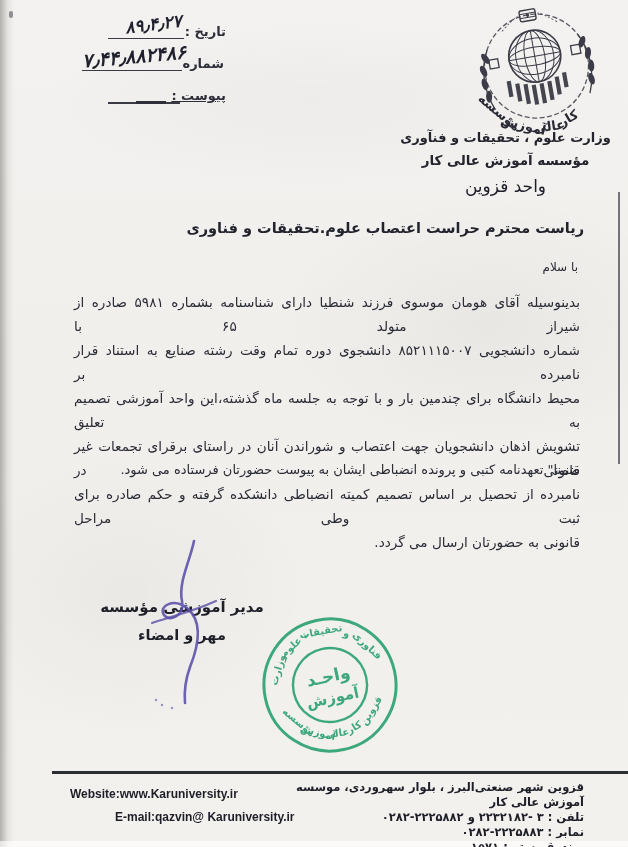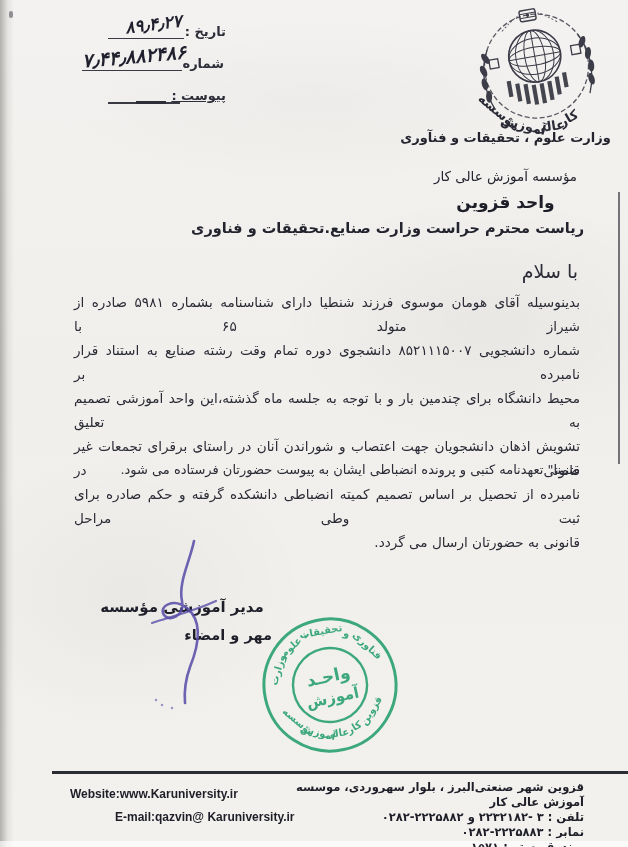--- a/index.html
+++ b/index.html
@@ -24,35 +24,35 @@
   .meta .label{position:absolute;font-size:13px;font-weight:bold;color:#2e2e3a;}
   .meta .rule{position:absolute;border-bottom:1.6px solid #3a3a44;}
   .hand{position:absolute;font-style:italic;font-weight:bold;color:#20202e;letter-spacing:1px;direction:rtl;}
 
   
   .logo{position:absolute;left:455px;top:4px;width:165px;height:150px;}
 
   
   .org-header{position:absolute;left:388px;top:130px;width:235px;text-align:center;direction:rtl;}
   .org-header .l1{font-size:13px;font-weight:bold;color:#24242e;}
-  .org-header .l2{font-size:13.5px;font-weight:normal;margin-top:23px;color:#24242e;}
-  .org-header .l3{font-size:17px;font-weight:bold;margin-top:8px;color:#1d1d28;}
+  .org-header .l2{font-size:13.5px;font-weight:bold;margin-top:7px;color:#24242e;}
+  .org-header .l3{font-size:17px;font-weight:normal;margin-top:8px;color:#1d1d28;}
 
   
   .recipient{position:absolute;right:44px;top:220px;font-size:14.5px;font-weight:bold;direction:rtl;color:#23232e;}
-  .salutation{position:absolute;right:50px;top:260px;font-size:19px;direction:rtl;color:#2b2b36;}
+  .salutation{position:absolute;right:50px;top:260px;font-size:12px;direction:rtl;color:#2b2b36;}
   .body-lines{position:absolute;right:48px;top:290px;width:506px;direction:rtl;font-size:13.6px;color:#2b2b36;}
   .body-lines .bl{line-height:24px;text-align:justify;text-align-last:justify;white-space:normal;}
   .body-lines .bl.last{text-align:right;text-align-last:right;}
   .postscript{position:absolute;right:48px;top:462px;width:506px;direction:rtl;font-size:13px;color:#2b2b36;text-align:right;}
 
   
   .sig-block{position:absolute;left:92px;top:598px;width:180px;text-align:center;direction:rtl;}
   .sig-block .s1{font-size:15px;font-weight:bold;color:#1f1f2a;}
-  .sig-block .s2{font-size:14.5px;font-weight:bold;margin-top:11px;color:#1f1f2a;text-align:right;}
+  .sig-block .s2{font-size:14.5px;font-weight:bold;margin-top:11px;color:#1f1f2a;}
   .sig-scrawl{position:absolute;left:132px;top:535px;width:110px;height:175px;}
 
   
   .stamp{position:absolute;left:245px;top:600px;width:170px;height:170px;transform:rotate(-12deg);opacity:.92;}
   .stamp text{font-family:"DejaVu Sans",sans-serif;font-weight:bold;}
 
   
   .footer-rule{position:absolute;left:52px;top:771px;width:576px;height:3px;background:#2c2c33;}
   .footer-left{position:absolute;left:70px;top:787px;width:250px;font-size:12px;font-weight:bold;color:#1e1e28;font-family:"Liberation Sans","DejaVu Sans",sans-serif;}
   .footer-left .fl2{margin-top:9px;padding-left:45px;}
@@ -146,21 +146,21 @@
       </g>
     </svg>
   </div>
 
   <div class="org-header">
     <div class="l1">وزارت علوم ، تحقیقات و فنآوری</div>
     <div class="l2">مؤسسه آموزش عالی کار</div>
     <div class="l3">واحد قزوین</div>
   </div>
 
-  <div class="recipient">ریاست محترم حراست وزارت صنایع.تحقیقات و فناوری</div>
+  <div class="recipient">ریاست محترم حراست اعتصاب علوم.تحقیقات و فناوری</div>
   <div class="salutation">با سلام</div>
 
   <div class="body-lines">
     <div class="bl">بدینوسیله آقای هومان موسوی فرزند شنطیا دارای شناسنامه بشماره ۵۹۸۱ صادره از شیراز متولد ۶۵ با</div>
     <div class="bl">شماره دانشجویی ۸۵۲۱۱۱۵۰۰۷ دانشجوی دوره تمام وقت رشته صنایع به استناد قرار نامبرده بر</div>
     <div class="bl">محیط دانشگاه برای چندمین بار و با توجه به جلسه ماه گذشته،این واحد آموزشی تصمیم به تعلیق</div>
     <div class="bl">تشویش اذهان دانشجویان جهت اعتصاب و شوراندن آنان در راستای برقرای تجمعات غیر قانونی در</div>
     <div class="bl">نامبرده از تحصیل بر اساس تصمیم کمیته انضباطی دانشکده گرفته و حکم صادره برای ثبت وطی مراحل</div>
     <div class="bl last">قانونی به حضورتان ارسال می گردد.</div>
   </div>

